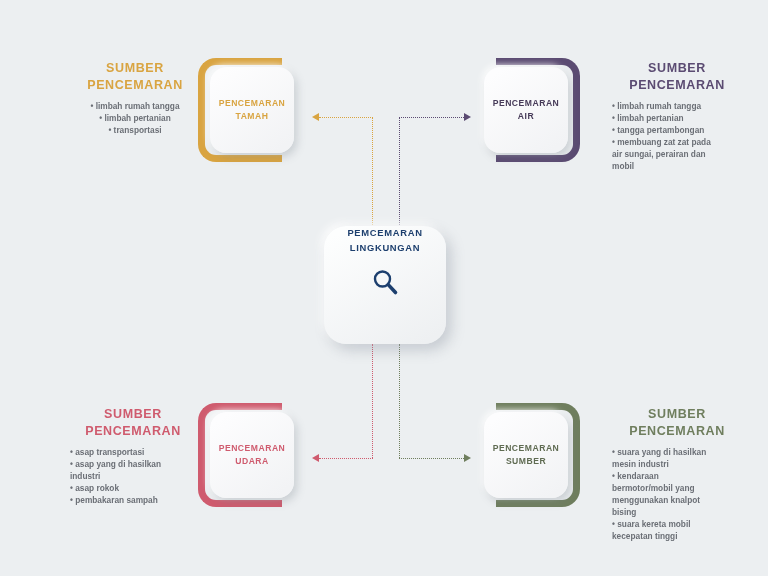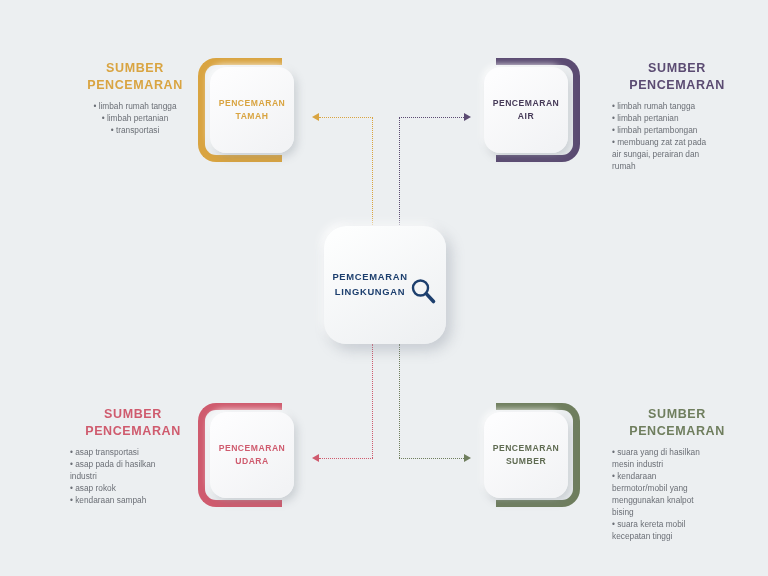--- a/index.html
+++ b/index.html
@@ -28,20 +28,21 @@
     font-weight: bold;
     letter-spacing: 0.6px;
     line-height: 1.35;
     text-align: center;
     margin-bottom: 6px;
   }
   .tb-list {
     font-size: 8.3px;
     line-height: 1.45;
     color: #6b6f76;
+    font-weight: bold;
   }
   .tb-list .li {
     margin: 0;
     padding: 0;
   }
   .tb-list.center .li { text-align: center; }
   .tb-list.left .li { text-align: left; }
 
   
   .node {
@@ -97,23 +98,23 @@
     position: absolute;
     left: 324px;
     top: 226px;
     width: 122px;
     height: 118px;
     border-radius: 22px;
     background: linear-gradient(150deg, #fdfefe 8%, #eef0f2 92%);
     box-shadow: 5px 6px 14px rgba(115,125,140,0.32),
                 -3px -3px 9px rgba(255,255,255,0.95);
     display: flex;
-    flex-direction: row;
+    flex-direction: column;
     align-items: center;
-    justify-content: center;
+    justify-content: flex-start;
   }
   #center-title {
     font-size: 9.4px;
     font-weight: bold;
     letter-spacing: 0.7px;
     line-height: 1.55;
     text-align: center;
     color: #1d3f6e;
   }
   #center-icon {
@@ -193,38 +194,38 @@
   </div>
 
   <div class="textblock" style="left:612px;top:60px;width:130px;">
     <div class="tb-heading" style="color:#5b4b72;">
       <div>SUMBER</div>
       <div>PENCEMARAN</div>
     </div>
     <div class="tb-list left">
       <div class="li">• limbah rumah tangga</div>
       <div class="li">• limbah pertanian</div>
-      <div class="li">• limbah pertambongan</div>
+      <div class="li">• tangga pertambongan</div>
       <div class="li">• membuang zat zat pada</div>
       <div class="li">air sungai, perairan dan</div>
-      <div class="li">rumah</div>
+      <div class="li">mobil</div>
     </div>
   </div>
 
   <div class="textblock" style="left:70px;top:406px;width:126px;">
     <div class="tb-heading" style="color:#cf5b6e;">
       <div>SUMBER</div>
       <div>PENCEMARAN</div>
     </div>
     <div class="tb-list left">
       <div class="li">• asap transportasi</div>
-      <div class="li">• asap pada di hasilkan</div>
+      <div class="li">• asap yang di hasilkan</div>
       <div class="li">industri</div>
       <div class="li">• asap rokok</div>
-      <div class="li">• kendaraan sampah</div>
+      <div class="li">• pembakaran sampah</div>
     </div>
   </div>
 
   <div class="textblock" style="left:612px;top:406px;width:130px;">
     <div class="tb-heading" style="color:#6f7e5e;">
       <div>SUMBER</div>
       <div>PENCEMARAN</div>
     </div>
     <div class="tb-list left">
       <div class="li">• suara yang di hasilkan</div>

